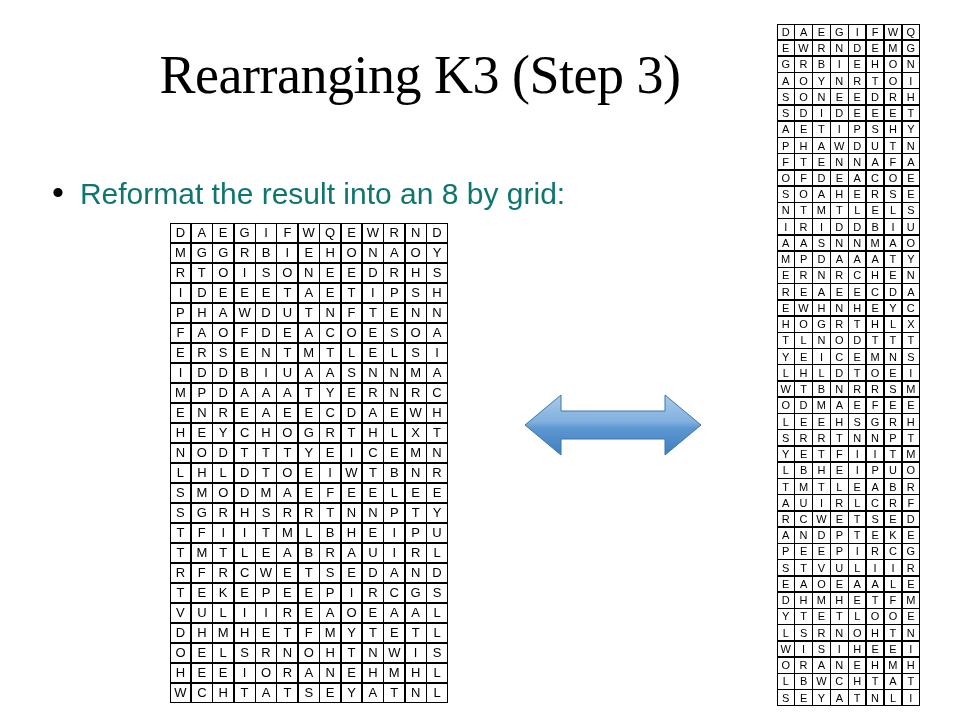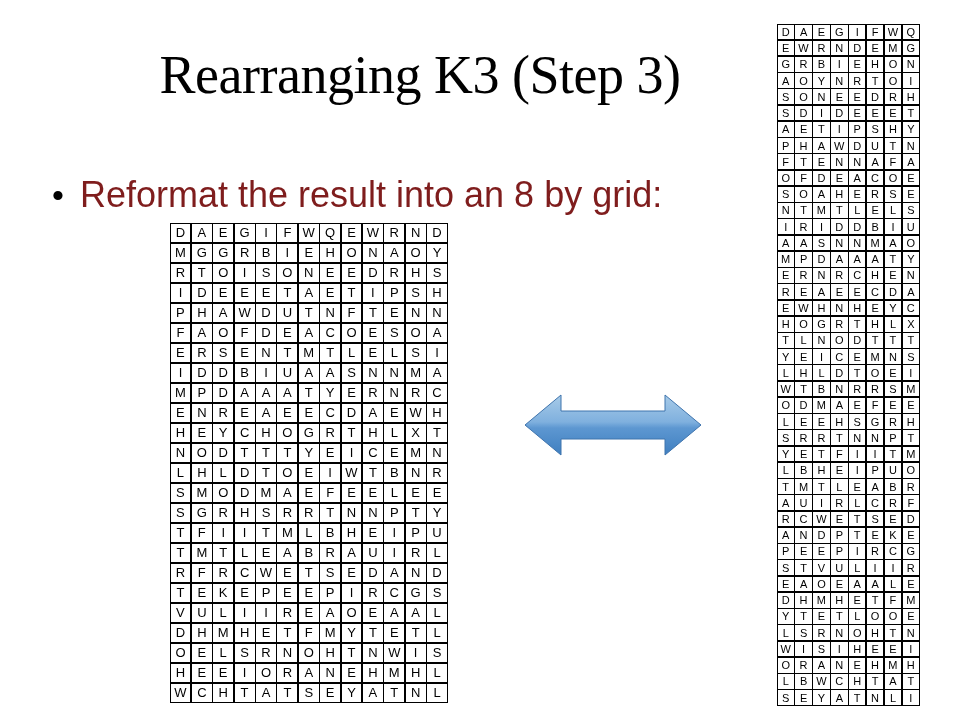--- a/index.html
+++ b/index.html
@@ -45,23 +45,23 @@
     display: flex;
     align-items: baseline;
     gap: 16px;
   }
   #bullet-marker {
     font-size: 34px;
     line-height: 1;
     color: #000000;
   }
   #bullet-text {
-    font-size: 36px;
+    font-size: 30px;
     line-height: 1.1;
-    color: #7f1d1d;
+    color: #0f766e;
     white-space: nowrap;
   }
 
   
   .letter-grid {
     position: absolute;
     display: grid;
     background: #ffffff;
     box-sizing: border-box;
   }

